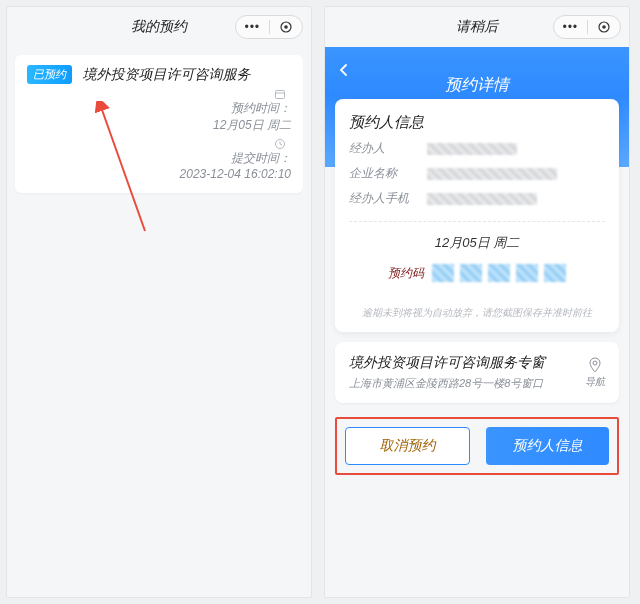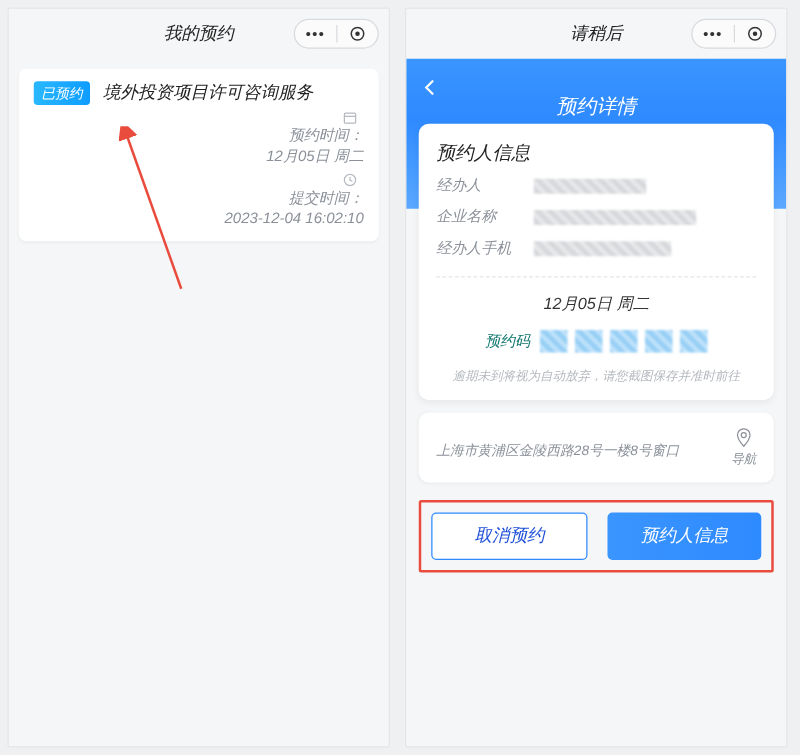--- a/index.html
+++ b/index.html
@@ -162,32 +162,32 @@
     margin-top: 14px;
     padding-top: 12px;
     text-align:center;
   }
   .slot .date { font-size: 13px; color: #333; }
   .slot .time { font-size: 20px; font-weight: 700; color: #111; margin-top:4px;}
   .code-row {
     display:flex; justify-content:center; align-items:center; gap:8px;
     margin-top: 12px;
   }
-  .code-row .lab { font-size: 12px; color:#0f766e;}
+  .code-row .lab { font-size: 12px; color:#7f1d1d;}
   .code-mosaic {
     display:flex; gap:6px;
   }
   .code-mosaic span{
     width:22px; height:18px;
     background: linear-gradient(45deg,#97cff5 25%,#bfe2fb 25%,#bfe2fb 50%,#97cff5 50%,#97cff5 75%,#bfe2fb 75%);
     background-size:10px 10px;
     filter: blur(1px);
   }
   .hint {
-    font-size: 10px; color:#b4b8be; text-align:center; margin:12px 0 4px;
+    font-size: 10px; color:#b4b8be; text-align:center; margin:24px 0 4px;
   }
   .panel2 {
     background:#fff;
     margin: 10px 10px 0;
     border-radius:8px;
     padding:12px 14px;
     display:flex; align-items:center; justify-content:space-between;
     box-shadow: 0 1px 3px rgba(0,0,0,0.05);
   }
   .p2-left .t { font-size:14px; color:#222; font-weight:500;}
@@ -200,21 +200,21 @@
     border: 2px solid #e94b3c;
     padding: 8px;
     border-radius:2px;
   }
   .btn {
     flex:1; height:38px; border-radius:4px;
     display:flex; align-items:center; justify-content:center;
     font-size:14px;
   }
   .btn.outline {
-    border:1px solid #2e8aff; color:#1d4ed8; background:#fff;
+    border:1px solid #2e8aff; color:#a16207; background:#fff;
   }
   .btn.solid {
     background: linear-gradient(90deg,#3a95ff,#2e8aff); color:#fff;
   }
 </style>
 </head>
 <body>
 
 <div class="stage">
 
@@ -323,20 +323,21 @@
                 <span></span>
                 <span></span>
             </span>
           </div>
           <div class="hint">逾期未到将视为自动放弃，请您截图保存并准时前往</div>
         </div>
       </div>
 
       <div class="panel2">
         <div class="p2-left">
+          <div class="t">境外投资项目许可咨询服务专窗</div>
           <div class="s">上海市黄浦区金陵西路28号一楼8号窗口</div>
         </div>
         <div class="nav">
           <svg width="16" height="16" viewBox="0 0 16 16">
             <path d="M8 1C5.2 1 3 3.2 3 6c0 3.5 5 9 5 9s5-5.5 5-9c0-2.8-2.2-5-5-5zm0 7a2 2 0 1 1 0-4 2 2 0 0 1 0 4z" fill="none" stroke="#8a8f98" stroke-width="1"></path>
           </svg>
           <span>导航</span>
         </div>
       </div>
 

